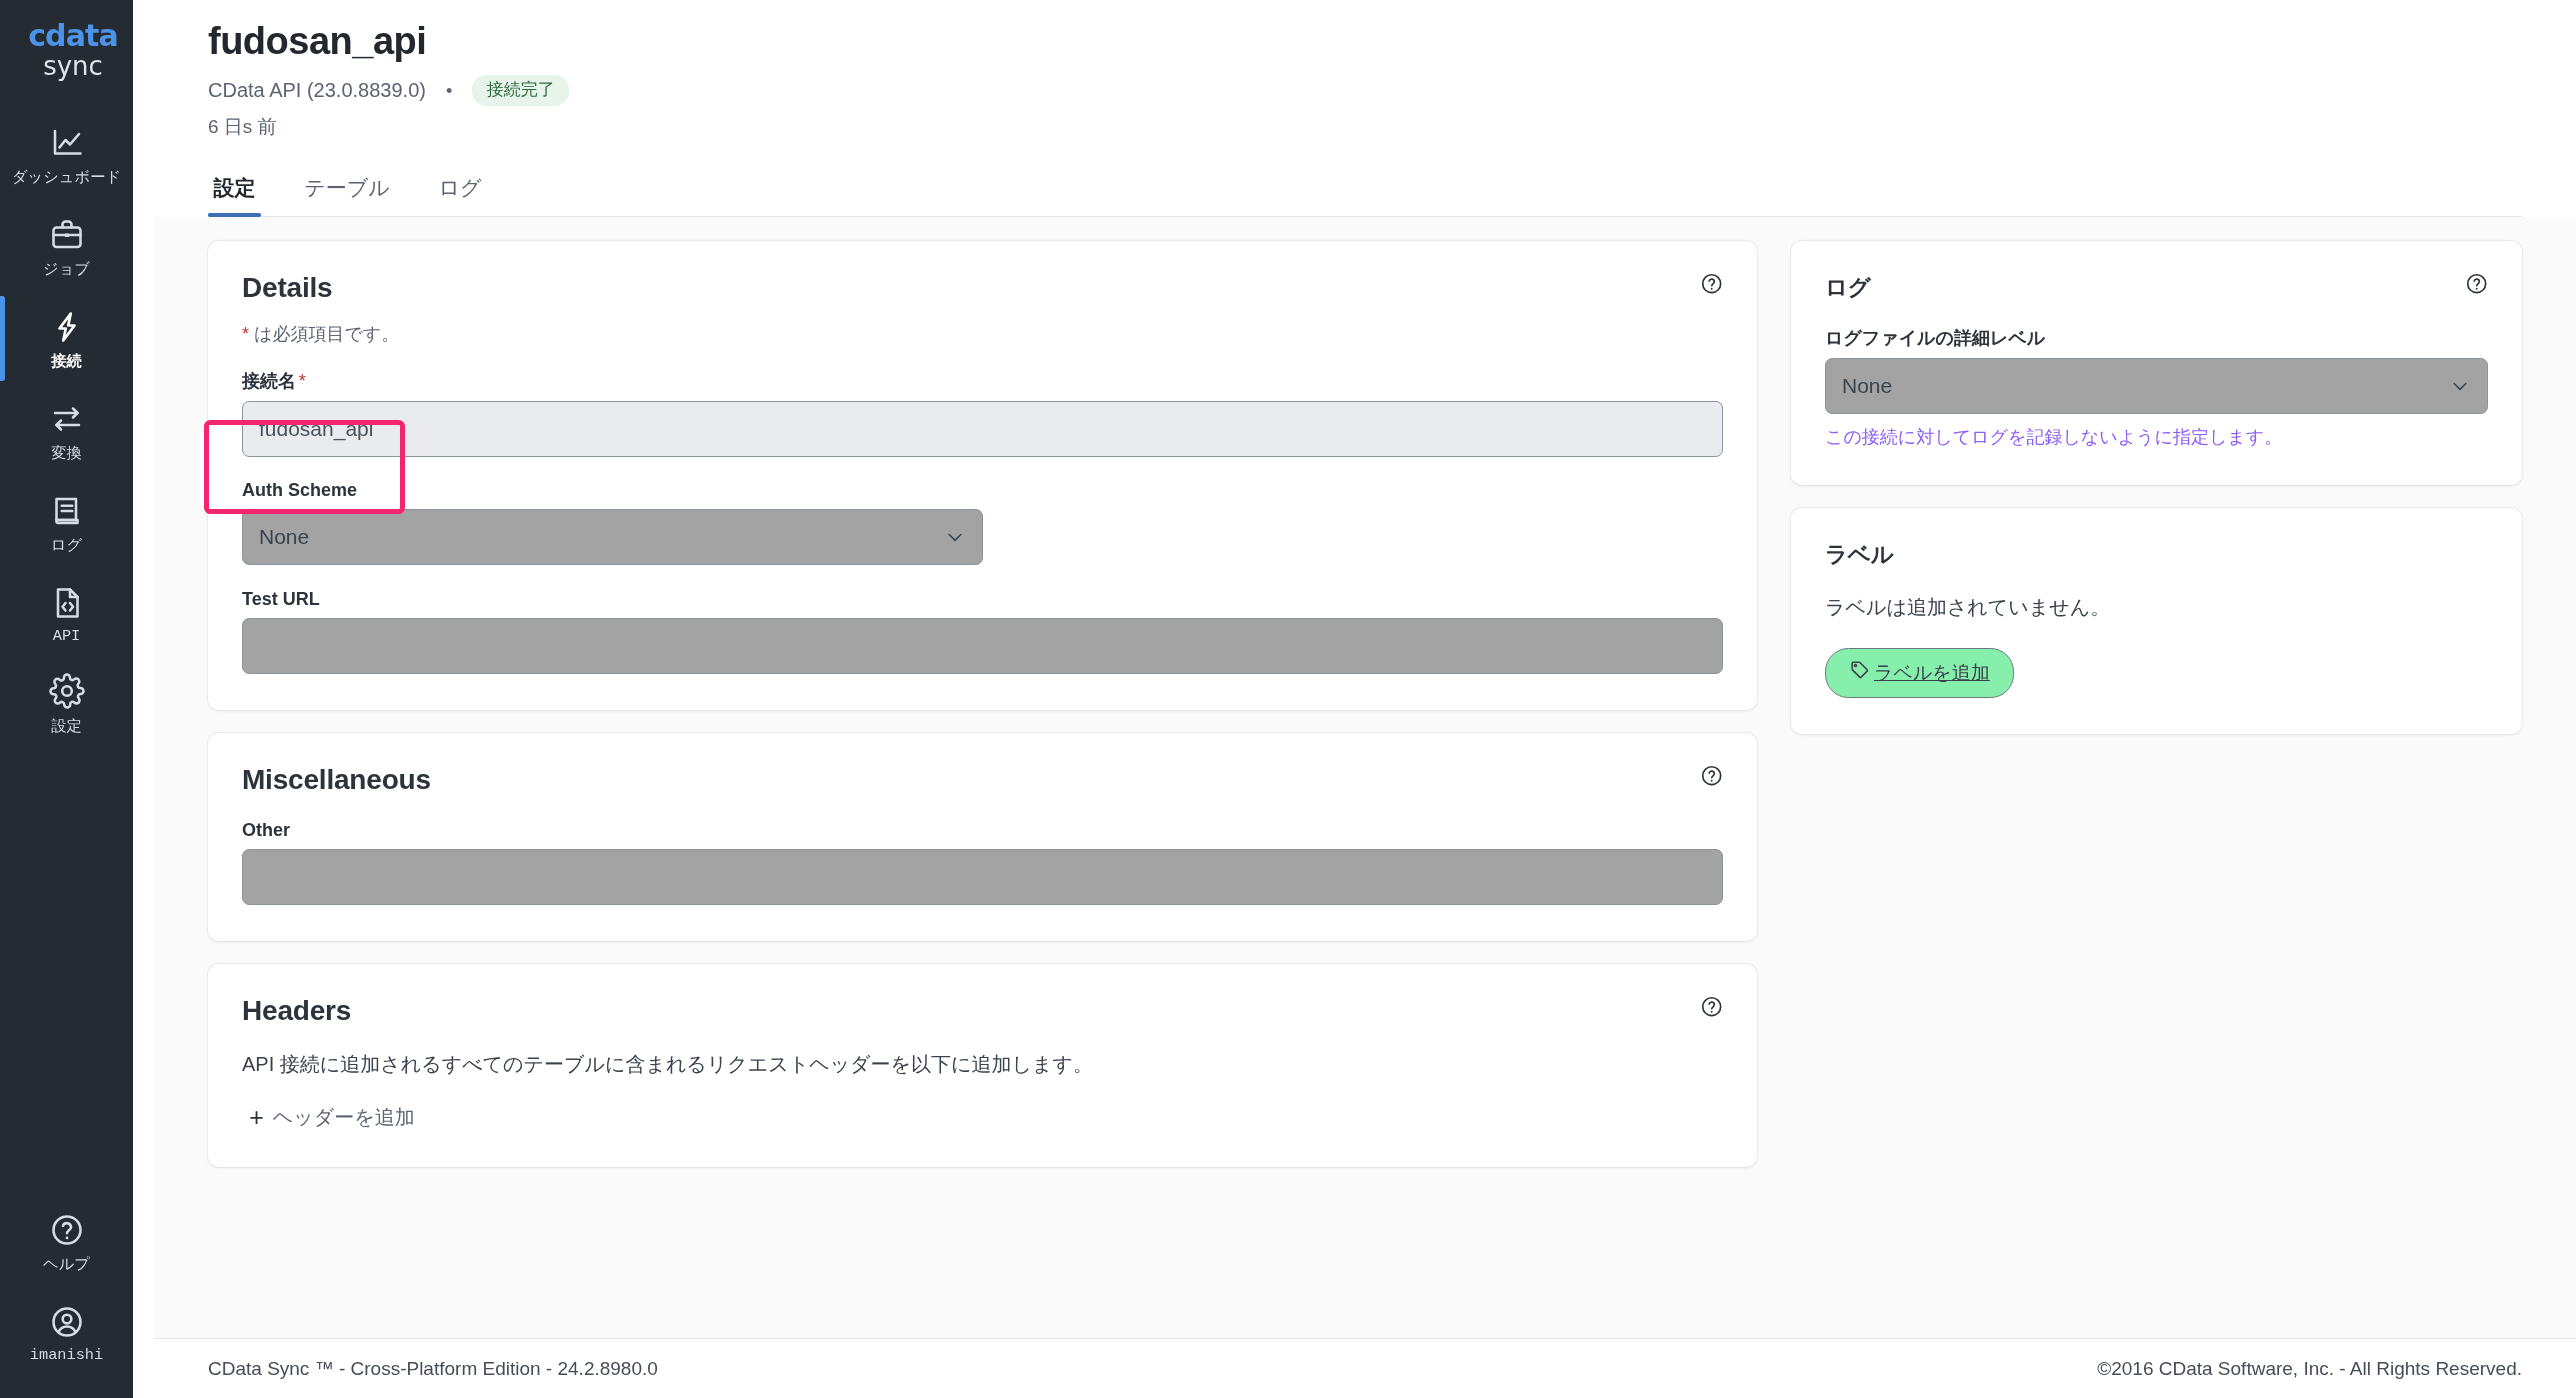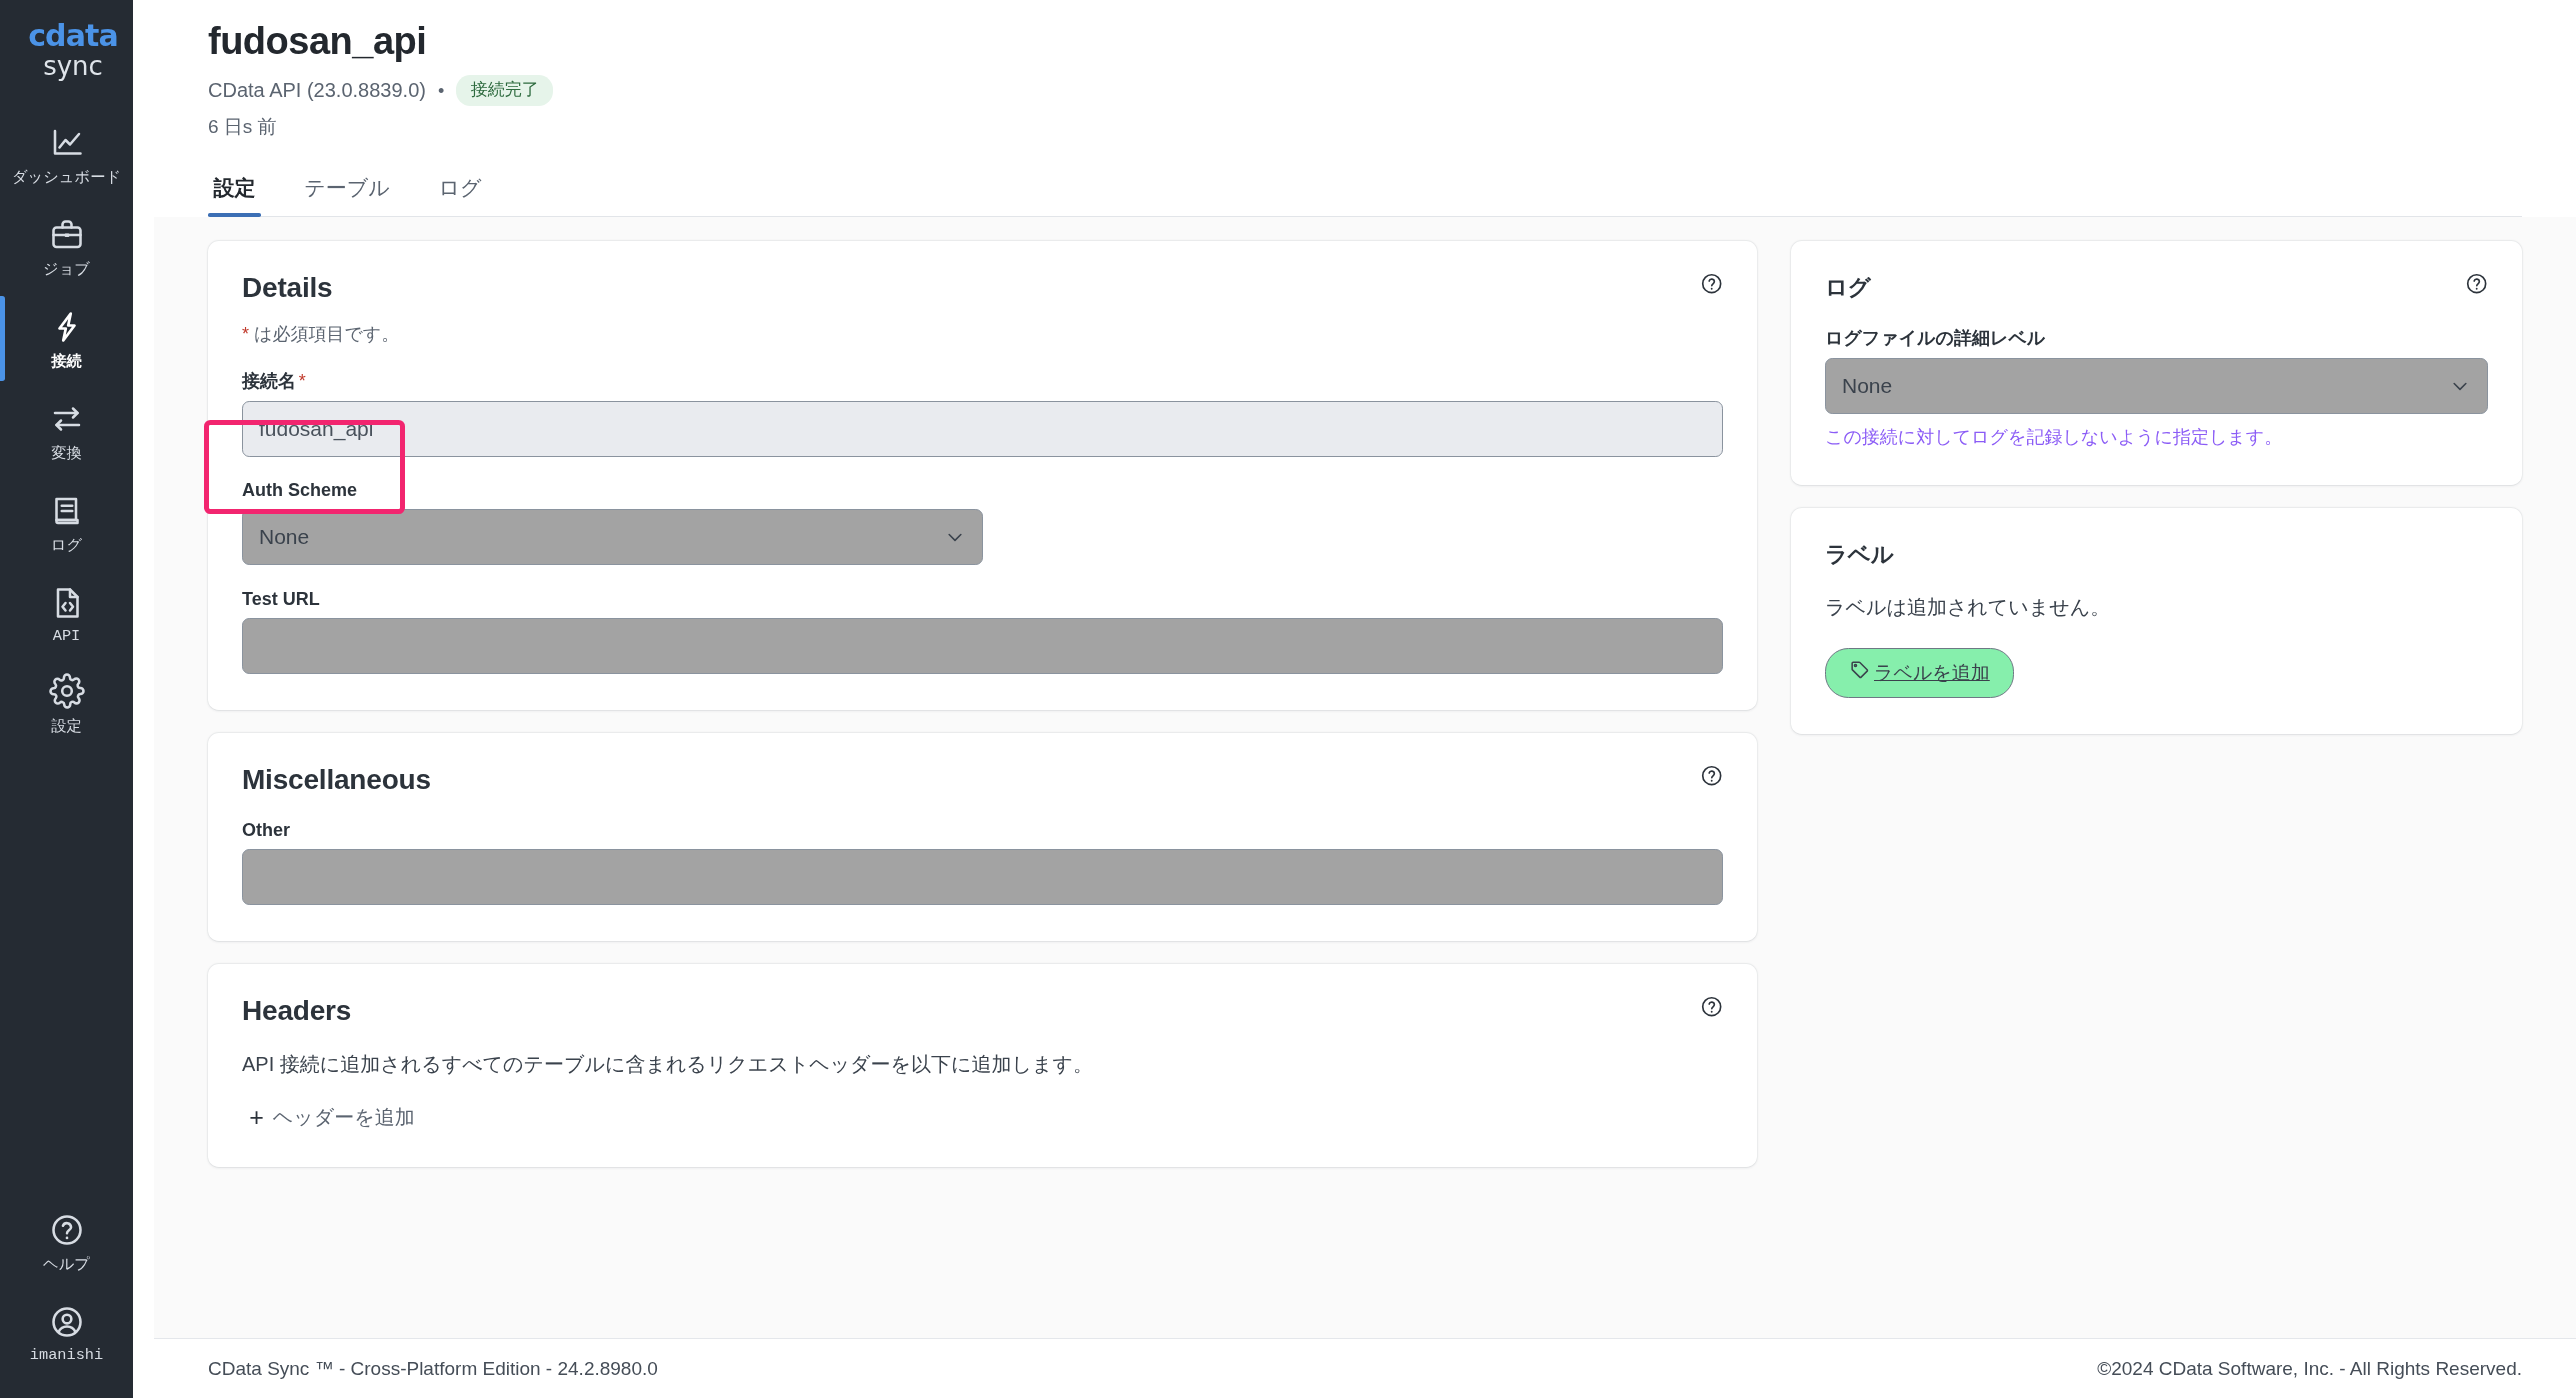--- a/index.html
+++ b/index.html
@@ -61,21 +61,21 @@
   }
   .header {
     background: #ffffff; padding: 20px 54px 0 54px;
     flex: 0 0 auto;
   }
   .page-title {
     font-size: 38px; font-weight: 700; color: #23282e;
     letter-spacing: -0.5px; line-height: 1.15;
   }
   .subline {
-    margin-top: 11.7px; display: flex; align-items: center; gap: 12px;
+    margin-top: 11.7px; display: flex; align-items: center; gap: 20px;
     font-size: 20px; color: #5b6470; text-align: right;
   }
   .dot-sep { color: #5b6470; font-size: 18px; line-height: 1; }
   .badge {
     background: #e6f4ea; color: #2d6a3e;
     font-size: 17px; padding: 3.6px 14.4px 5.4px 14.4px;
     border-radius: 14.4px; line-height: 1.3;
   }
   .timeago { margin-top: 7.2px; font-size: 19px; color: #5b6470; }
   .tabs {
@@ -429,19 +429,19 @@
               </svg>
             </span>
             <span>ラベルを追加</span>
           </button>
         </section>
       </div>
     </div>
 
     <div class="footer">
       <span>CData Sync ™ - Cross-Platform Edition - 24.2.8980.0</span>
-      <span>©2024 CData Software, Inc. - All Rights Reserved.</span>
+      <span>©2016 CData Software, Inc. - All Rights Reserved.</span>
     </div>
   </div>
 
   <div class="annot-box"></div>
 </div>
 
 
 </body></html>

